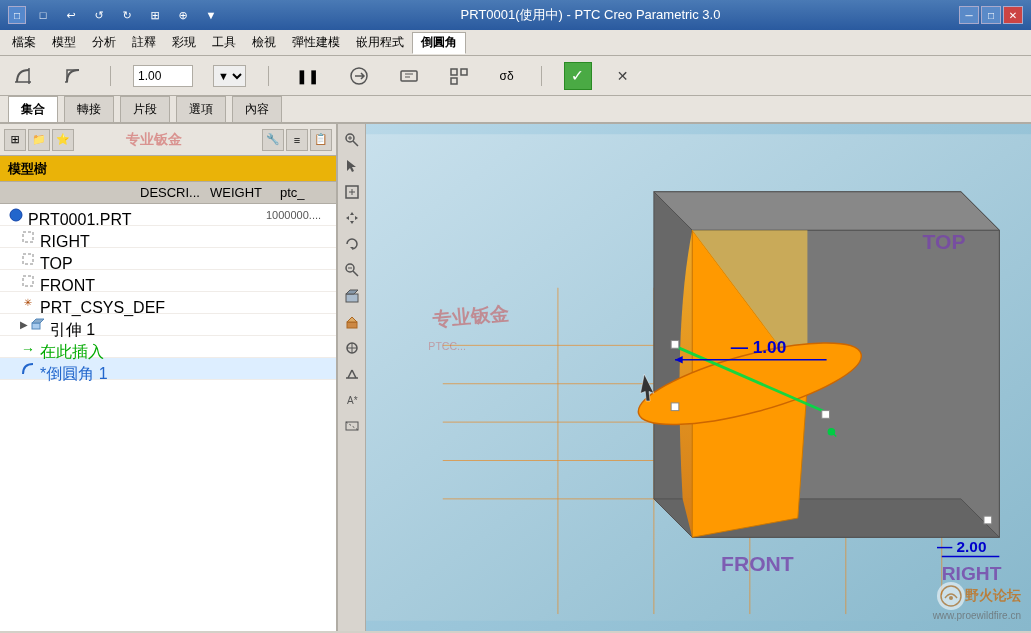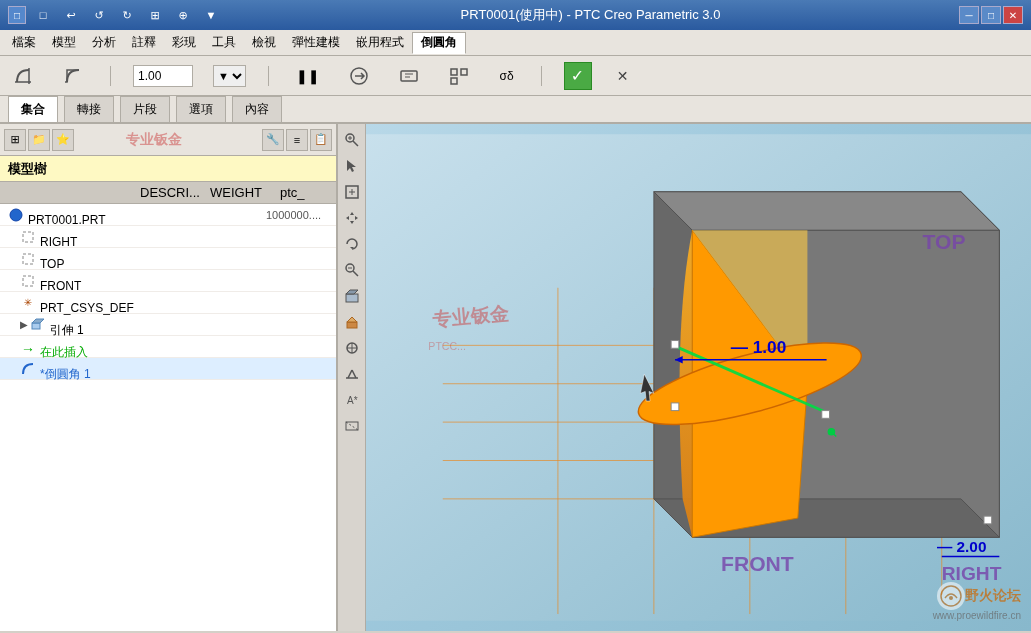--- a/index.html
+++ b/index.html
@@ -171,21 +171,21 @@
       border-bottom: 1px solid #b0aca4;
       display: flex;
       align-items: center;
       padding: 0 4px;
       gap: 2px;
     }
 
     
     #model-tree-header {
       height: 26px;
-      background: #fef9c3;
+      background: #eab308;
       border-bottom: 1px solid #b0aca4;
       display: flex;
       align-items: center;
       padding: 0 8px;
       font-weight: bold;
       font-size: 13px;
     }
 
     
     #col-headers {
@@ -217,21 +217,21 @@
       border-bottom: 1px solid #f0ece8;
     }
     .tree-item .item-icon {
       width: 16px; height: 16px;
       margin-right: 4px;
       display: flex; align-items: center; justify-content: center;
       font-size: 10px;
     }
     .tree-item .item-label {
       flex: 1;
-      font-size: 12px;
+      font-size: 16px;
       margin-top: 11px;
     }
     .tree-item .item-value {
       width: 70px;
       font-size: 11px;
       color: #555;
     }
     .tree-item.indent1 { padding-left: 20px; }
 
     

